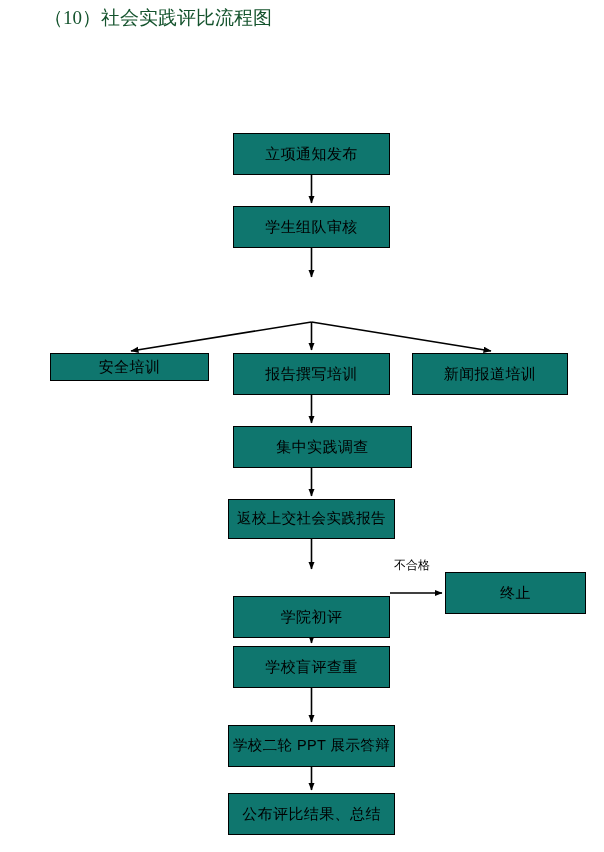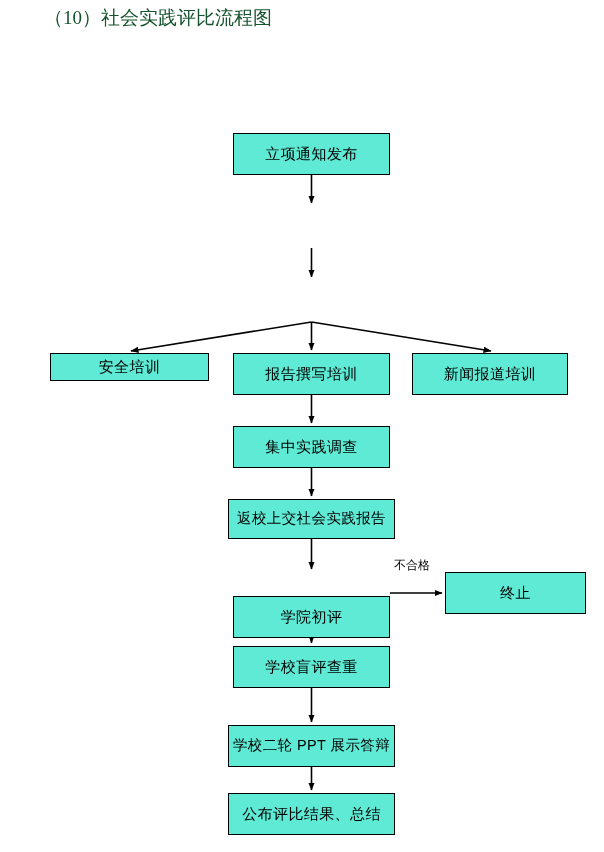--- a/index.html
+++ b/index.html
@@ -29,21 +29,21 @@
     position: absolute;
     left: 0;
     top: 0;
     width: 604px;
     height: 852px;
   }
   .node {
     position: absolute;
     box-sizing: border-box;
     border: 1.4px solid #000000;
-    background: #5eead4;
+    background: #0f766e;
     display: flex;
     align-items: center;
     justify-content: center;
     font-size: 15px;
     line-height: 1.1;
     white-space: nowrap;
     font-family: "Liberation Sans", "DejaVu Sans", sans-serif;
     letter-spacing: 0.4px;
   }
   .edge-label {
@@ -96,24 +96,25 @@
     <line x1="390" y1="593" x2="442" y2="593" stroke="#000000" stroke-width="1.6" marker-end="url(#arrowhead)"></line>
 
     <line x1="311.5" y1="614" x2="311.5" y2="643" stroke="#000000" stroke-width="1.6" marker-end="url(#arrowhead)"></line>
 
     <line x1="311.5" y1="688" x2="311.5" y2="722" stroke="#000000" stroke-width="1.6" marker-end="url(#arrowhead)"></line>
 
     <line x1="311.5" y1="767" x2="311.5" y2="790" stroke="#000000" stroke-width="1.6" marker-end="url(#arrowhead)"></line>
   </svg>
 
   <div class="node" style="left:233px; top:133px; width:157px; height:42px;">立项通知发布</div>
+  <div class="node" style="left:233px; top:206px; width:157px; height:42px;">学生组队审核</div>
   <div class="node" style="left:50px; top:353px; width:159px; height:28px;">安全培训</div>
   <div class="node" style="left:233px; top:353px; width:157px; height:42px;">报告撰写培训</div>
   <div class="node" style="left:412px; top:353px; width:156px; height:42px;">新闻报道培训</div>
-  <div class="node" style="left:233px; top:426px; width:157px; height:42px;">集中实践调查</div>
+  <div class="node" style="left:233px; top:426px; width:179px; height:42px;">集中实践调查</div>
   <div class="node" style="left:228px; top:499px; width:167px; height:40px; font-size:14.5px;">返校上交社会实践报告</div>
   <div class="node" style="left:233px; top:596px; width:157px; height:42px;">学院初评</div>
   <div class="node" style="left:445px; top:572px; width:141px; height:42px;">终止</div>
   <div class="node" style="left:233px; top:646px; width:157px; height:42px;">学校盲评查重</div>
   <div class="node" style="left:228px; top:725px; width:167px; height:42px; font-size:14.5px;">学校二轮 PPT 展示答辩</div>
   <div class="node" style="left:228px; top:793px; width:167px; height:42px;">公布评比结果、总结</div>
 
   <div class="edge-label" style="left:394px; top:559px;">不合格</div>
 
 </div>

